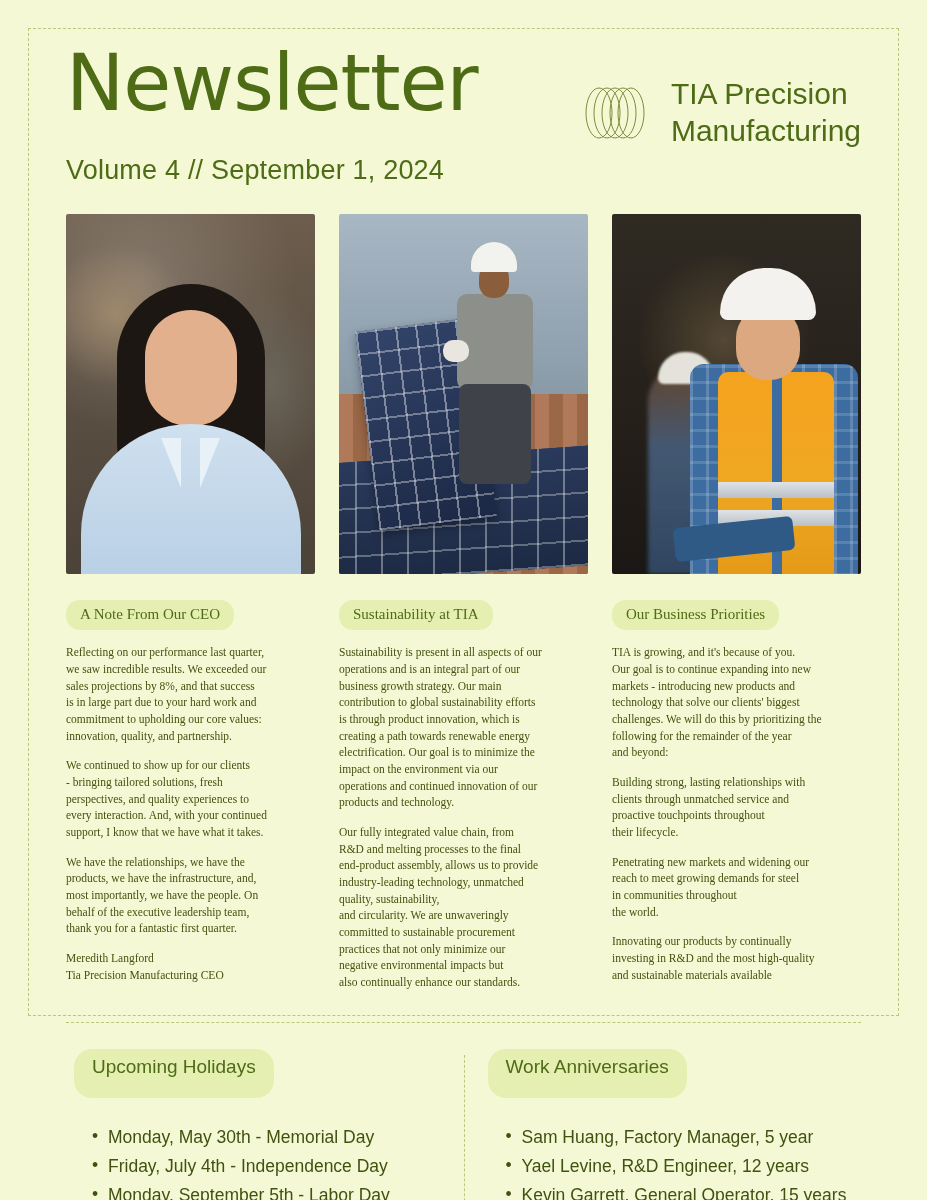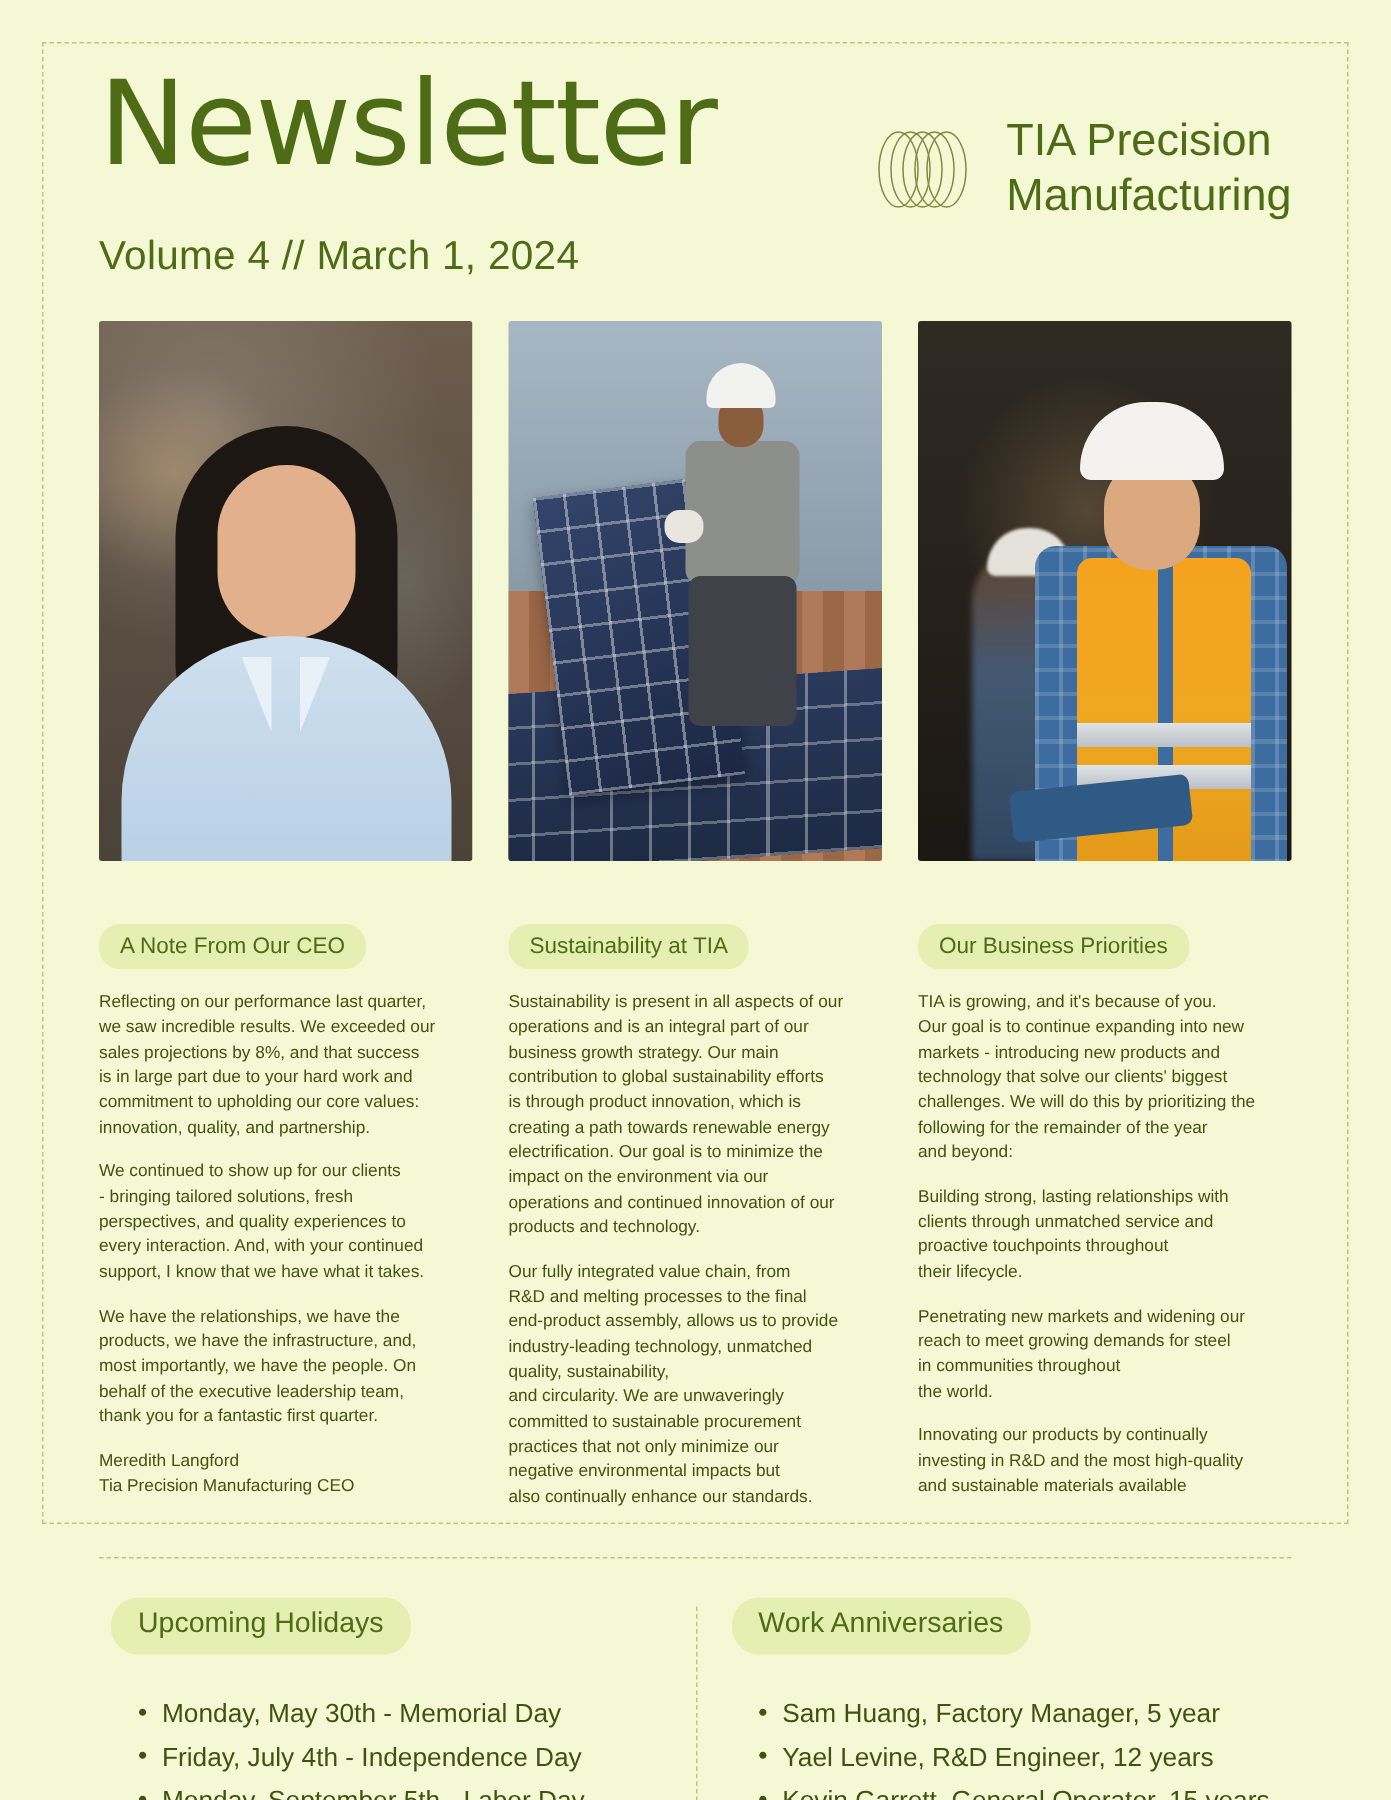--- a/index.html
+++ b/index.html
@@ -224,21 +224,22 @@
   }
   .ph3 .tray {
     position: absolute; left: 62px; bottom: 18px; width: 120px; height: 34px;
     background: #2f5a86; border-radius: 6px; transform: rotate(-6deg);
   }
 
   
   .articles {
     display: flex;
     gap: 24px;
-    margin-top: 42px;
+    margin-top: 26px;
+    font-family: Liberation Serif, serif;
   }
   .col {
     width: 258px;
   }
   .pill {
     display: inline-block;
     background: #e5efb2;
     color: #4e6b16;
     font-size: 15px;
     padding: 6px 14px 7px;
@@ -286,21 +287,21 @@
     left: 50%;
     top: 6px;
     bottom: 4px;
     border-left: 1px dashed #b9c77f;
   }
   .pill-lg {
     display: inline-block;
     background: #e5efb2;
     color: #4e6b16;
     font-size: 19px;
-    padding: 7px 18px 9px;
+    padding: 7px 18px 20px;
     border-radius: 18px;
     margin-bottom: 14px;
   }
   ul.list {
     margin: 12px;
     padding-left: 22px;
     list-style: none;
   }
   ul.list li {
     position: relative;
@@ -336,21 +337,21 @@
               <ellipse cx="40" cy="29" rx="13" ry="25"></ellipse>
               <ellipse cx="48" cy="29" rx="13" ry="25"></ellipse>
               <ellipse cx="56" cy="29" rx="13" ry="25"></ellipse>
             </g>
           </svg>
         </span>
         <span class="brand-name">TIA Precision
 Manufacturing</span>
       </div>
     </div>
-    <div class="volume">Volume 4 // March 1, 2024</div>
+    <div class="volume">Volume 4 // September 1, 2024</div>
 
     <div class="photos">
       <div class="photo ph1">
         <div class="bg-blur-a"></div>
           <div class="bg-blur-b"></div>
         <div class="hair"></div>
           <div class="face"></div>
         <div class="shirt"></div>
           <div class="collar-l"></div>
           <div class="collar-r"></div>

